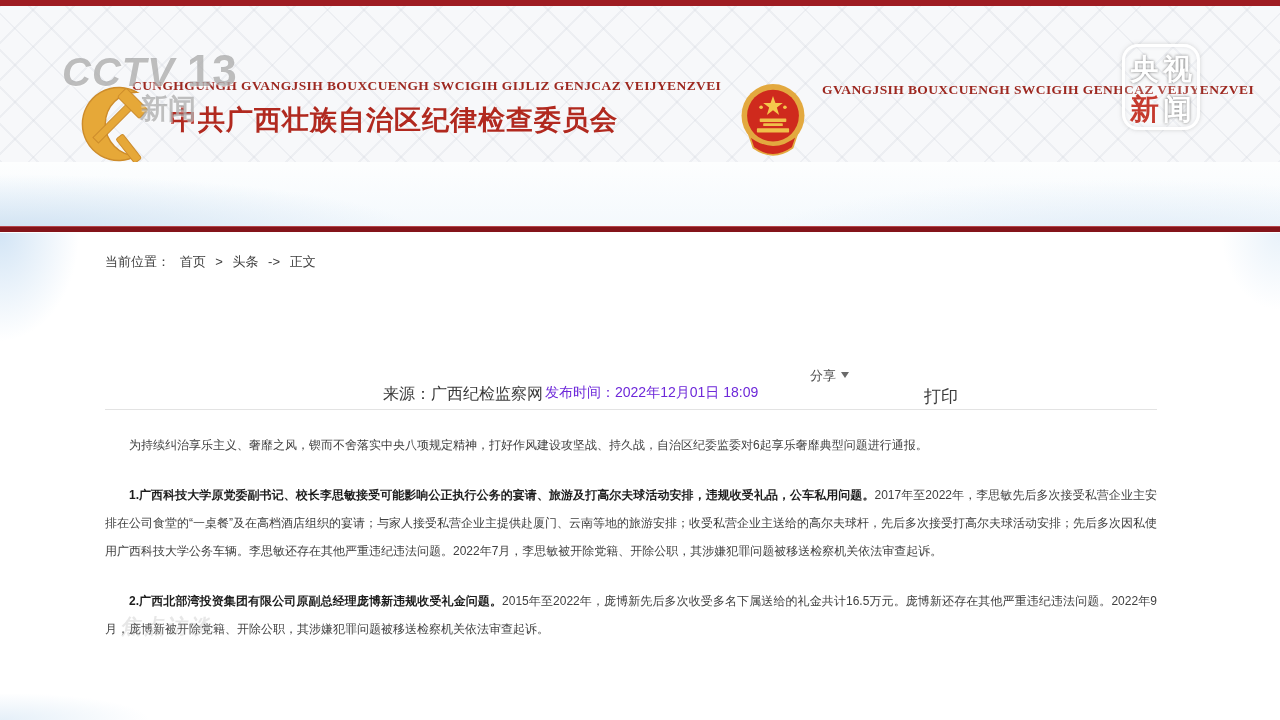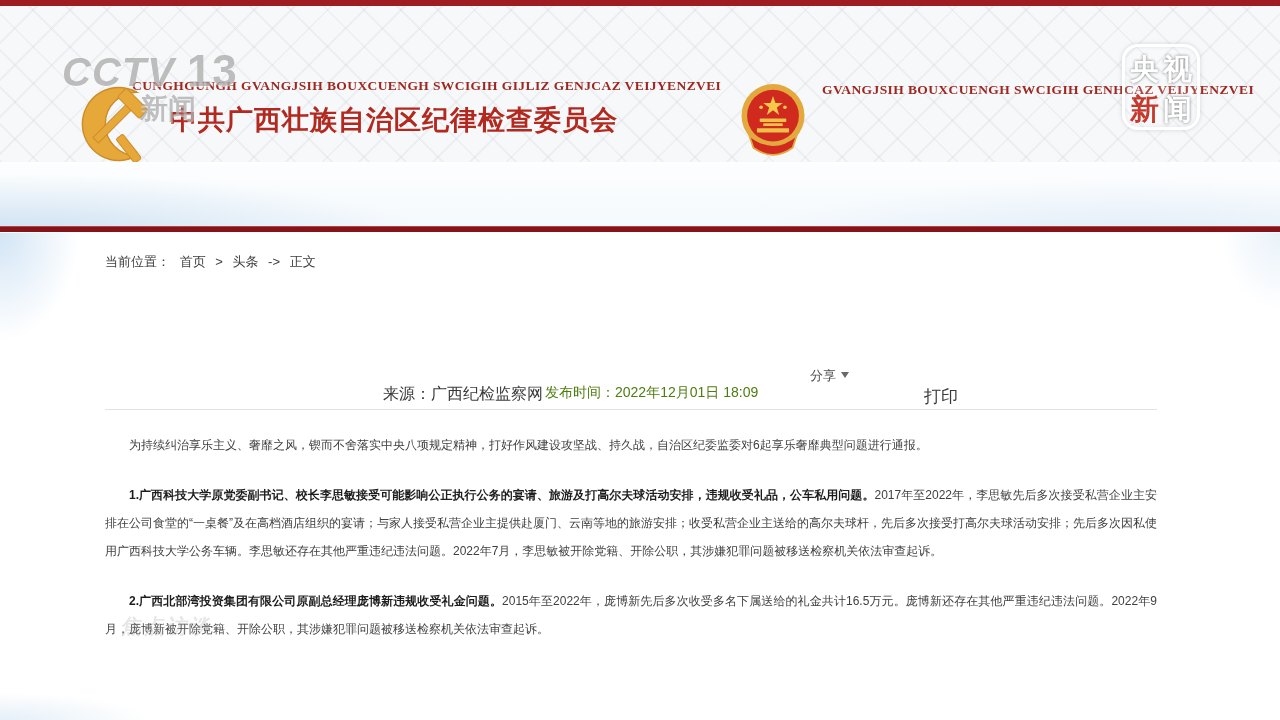--- a/index.html
+++ b/index.html
@@ -51,21 +51,21 @@
   .breadcrumb .lnk{cursor:pointer;}
 
   .article-title{position:absolute;left:105px;top:94px;width:1052px;text-align:center;
     font-size:25px;font-weight:bold;color:#2f6795;letter-spacing:0.5px;}
 
   .share-row{position:absolute;left:810px;top:134px;font-size:13px;color:#4f4f4f;cursor:pointer;text-align:right;}
   .caret-down{display:inline-block;width:0;height:0;margin-left:5px;vertical-align:2px;
     border-left:4.5px solid transparent;border-right:4.5px solid transparent;border-top:6px solid #6a6a6a;}
 
   .meta-source{position:absolute;left:383px;top:151px;font-size:16px;color:#3a3a3a;}
-  .meta-time{position:absolute;left:545px;top:151px;font-size:14px;color:#4d7c0f;}
+  .meta-time{position:absolute;left:545px;top:151px;font-size:14px;color:#6d28d9;}
   .meta-print{position:absolute;left:924px;top:152px;font-size:17px;color:#3a3a3a;cursor:pointer;}
   .meta-sep{position:absolute;left:105px;top:176px;width:1052px;height:1px;background:#e3e3e3;}
 
   .article-body{position:absolute;left:105px;top:198px;width:1052px;font-size:12px;line-height:28px;
     color:#3f3f3f;text-align:justify;}
   .article-body p{margin:0 0 22px 0;text-indent:2em;}
   .article-body b{color:#1d1d1d;}
 
   .program-wm{position:absolute;left:122px;top:380px;font-size:20px;font-weight:bold;
     color:rgba(168,168,168,0.28);transform:skewX(-10deg);letter-spacing:3px;}

